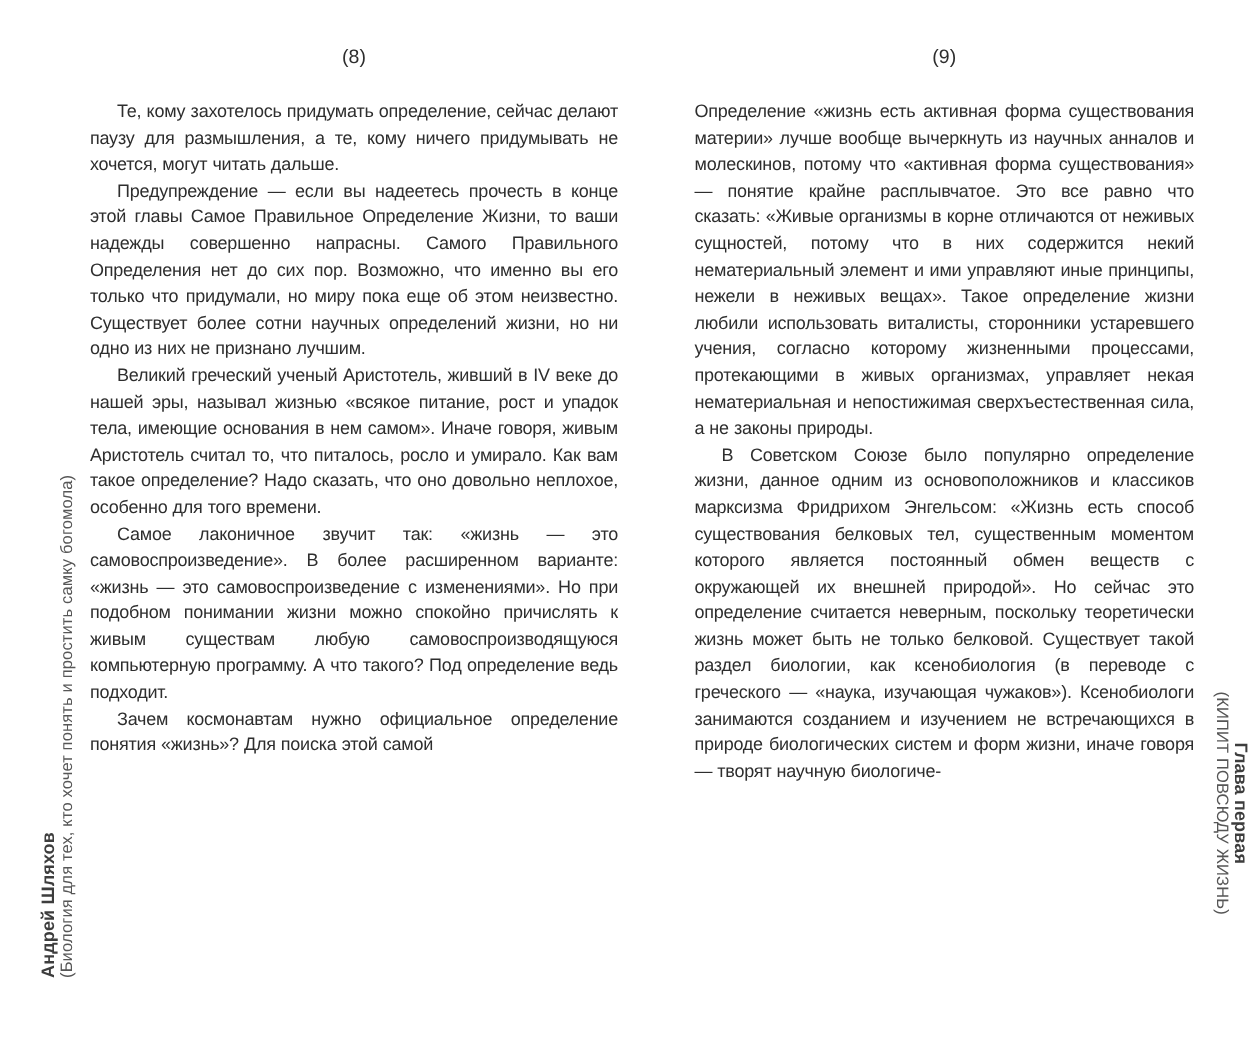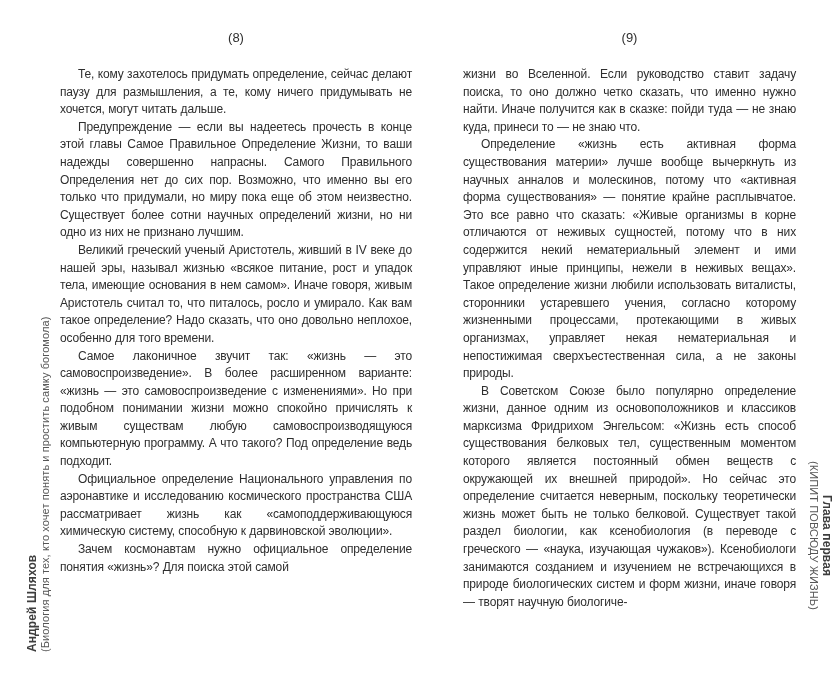--- a/index.html
+++ b/index.html
@@ -85,26 +85,24 @@
 
   <div class="page-number left">(8)</div>
 
   <div class="page-number right">(9)</div>
 
   <div class="page-col col-left">
       <p class="para">Те, кому захотелось придумать определение, сейчас делают паузу для размышления, а те, кому ничего придумывать не хочется, могут читать дальше.</p>
       <p class="para">Предупреждение — если вы надеетесь прочесть в конце этой главы Самое Правильное Определение Жизни, то ваши надежды совершенно напрасны. Самого Правильного Определения нет до сих пор. Возможно, что именно вы его только что придумали, но миру пока еще об этом неизвестно. Существует более сотни научных определений жизни, но ни одно из них не признано лучшим.</p>
       <p class="para">Великий греческий ученый Аристотель, живший в IV веке до нашей эры, называл жизнью «всякое питание, рост и упадок тела, имеющие основания в нем самом». Иначе говоря, живым Аристотель считал то, что питалось, росло и умирало. Как вам такое определение? Надо сказать, что оно довольно неплохое, особенно для того времени.</p>
       <p class="para">Самое лаконичное звучит так: «жизнь — это самовоспроизведение». В более расширенном варианте: «жизнь — это самовоспроизведение с изменениями». Но при подобном понимании жизни можно спокойно причислять к живым существам любую самовоспроизводящуюся компьютерную программу. А что такого? Под определение ведь подходит.</p>
-      <p class="para">Официальное определение Национального управления по аэронавтике и исследованию космического пространства США рассматривает жизнь как «самоподдерживающуюся химическую систему, способную к дарвиновской эволюции».</p>
       <p class="para">Зачем космонавтам нужно официальное определение понятия «жизнь»? Для поиска этой самой</p>
     </div>
 
   <div class="page-col col-right">
-      <p class="para">жизни во Вселенной. Если руководство ставит задачу поиска, то оно должно четко сказать, что именно нужно найти. Иначе получится как в сказке: пойди туда — не знаю куда, принеси то — не знаю что.</p>
       <p class="para">Определение «жизнь есть активная форма существования материи» лучше вообще вычеркнуть из научных анналов и молескинов, потому что «активная форма существования» — понятие крайне расплывчатое. Это все равно что сказать: «Живые организмы в корне отличаются от неживых сущностей, потому что в них содержится некий нематериальный элемент и ими управляют иные принципы, нежели в неживых вещах». Такое определение жизни любили использовать виталисты, сторонники устаревшего учения, согласно которому жизненными процессами, протекающими в живых организмах, управляет некая нематериальная и непостижимая сверхъестественная сила, а не законы природы.</p>
       <p class="para">В Советском Союзе было популярно определение жизни, данное одним из основоположников и классиков марксизма Фридрихом Энгельсом: «Жизнь есть способ существования белковых тел, существенным моментом которого является постоянный обмен веществ с окружающей их внешней природой». Но сейчас это определение считается неверным, поскольку теоретически жизнь может быть не только белковой. Существует такой раздел биологии, как ксенобиология (в переводе с греческого — «наука, изучающая чужаков»). Ксенобиологи занимаются созданием и изучением не встречающихся в природе биологических систем и форм жизни, иначе говоря — творят научную биологиче-</p>
     </div>
 
   <div class="margin-block margin-left-block">
     <div class="margin-title">Андрей Шляхов</div>
     <div class="margin-subtitle">(Биология для тех, кто хочет понять и простить самку богомола)</div>
   </div>
 
   <div class="margin-block margin-right-block">

